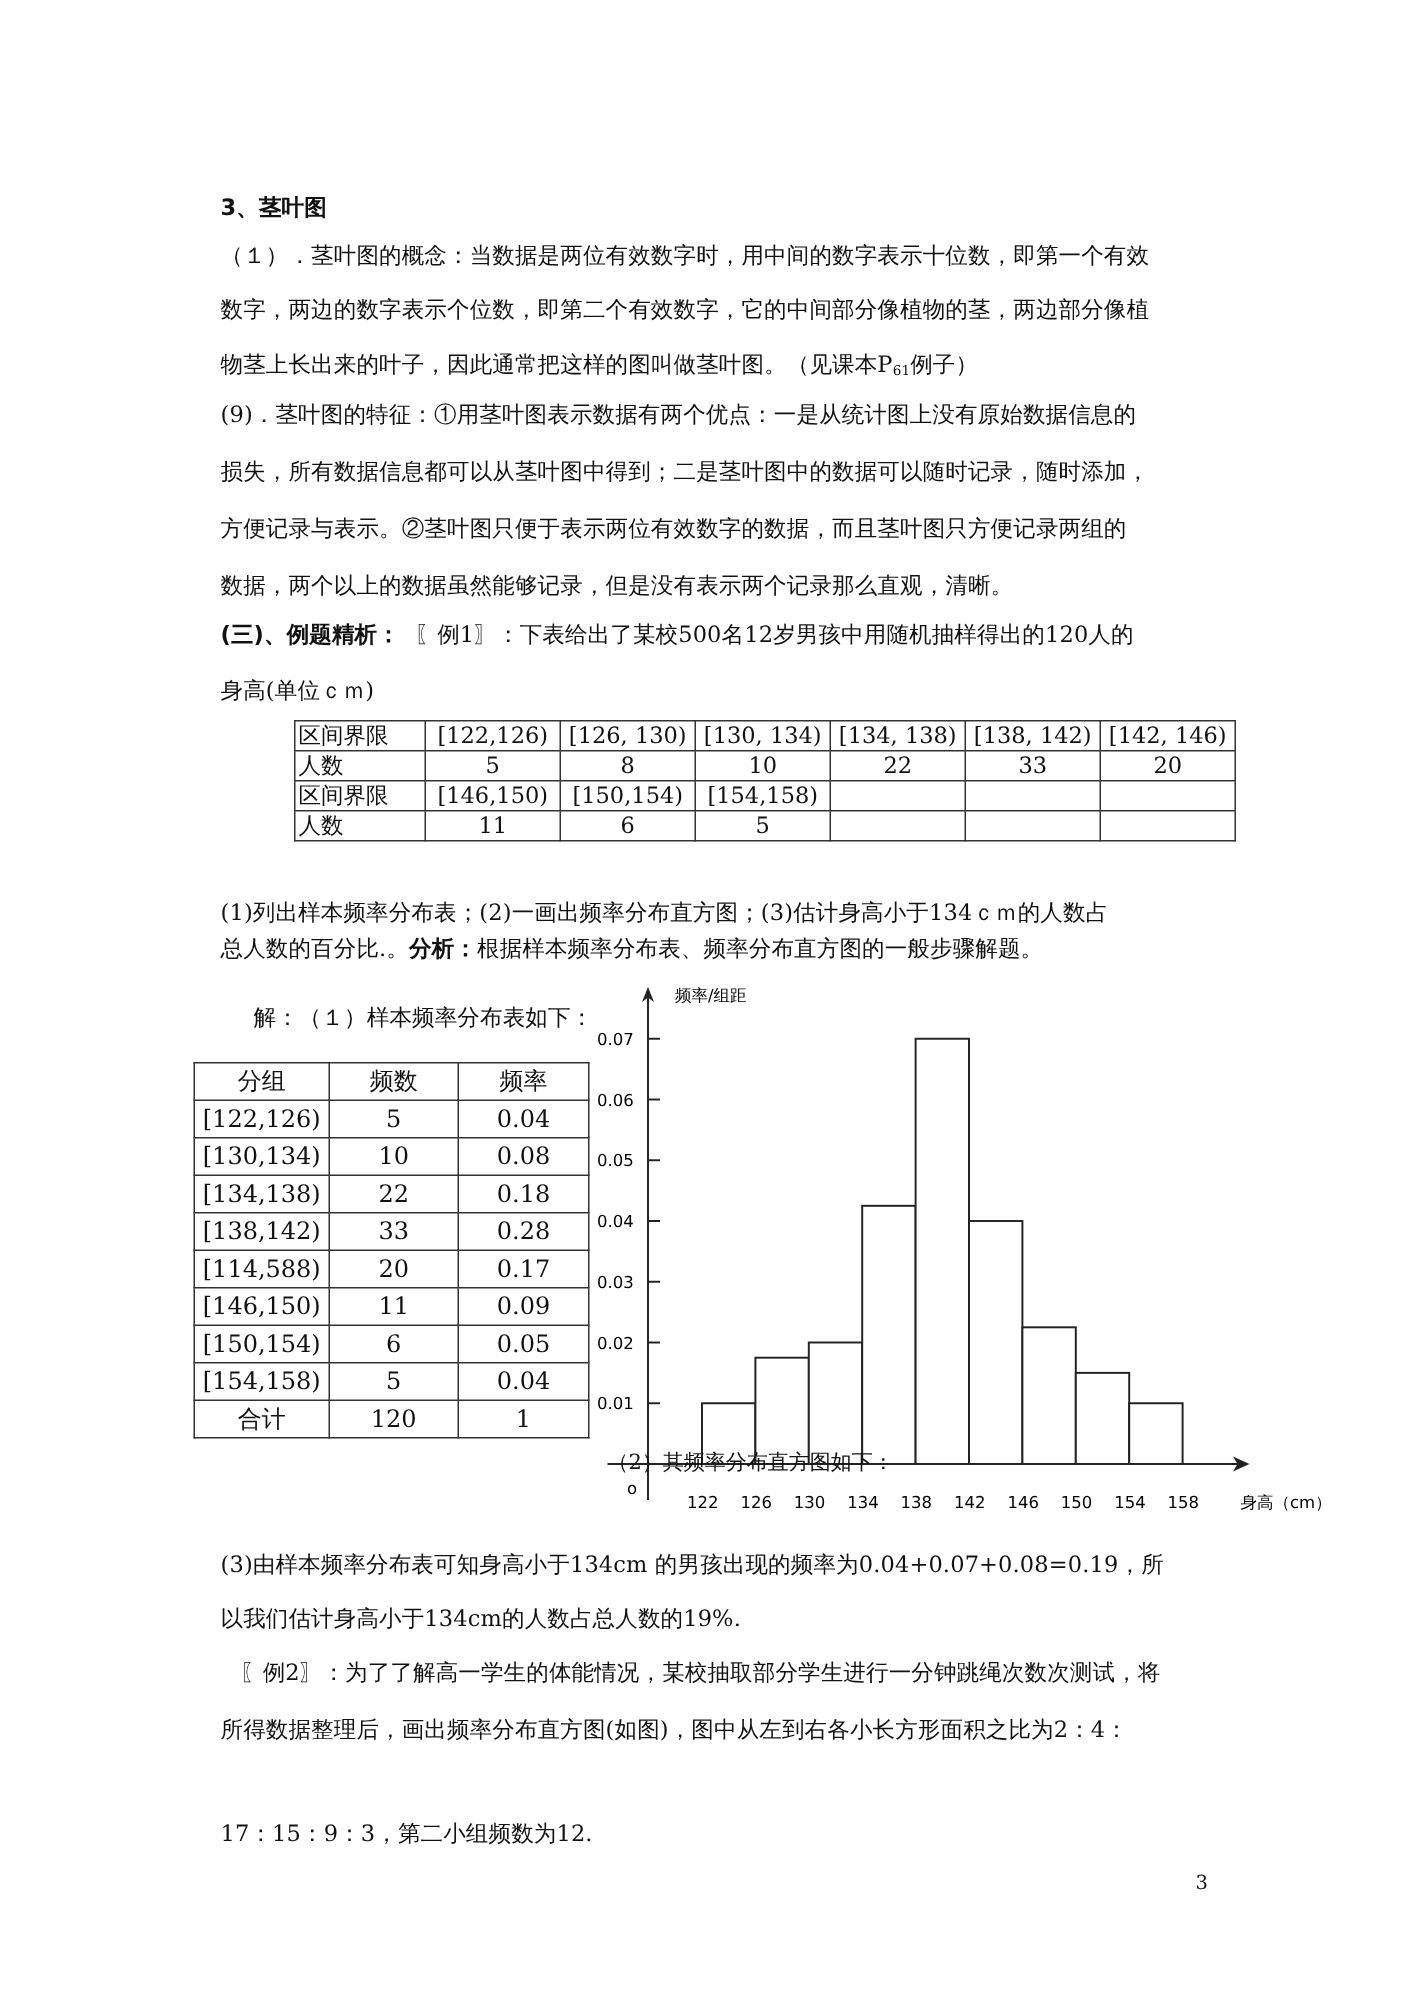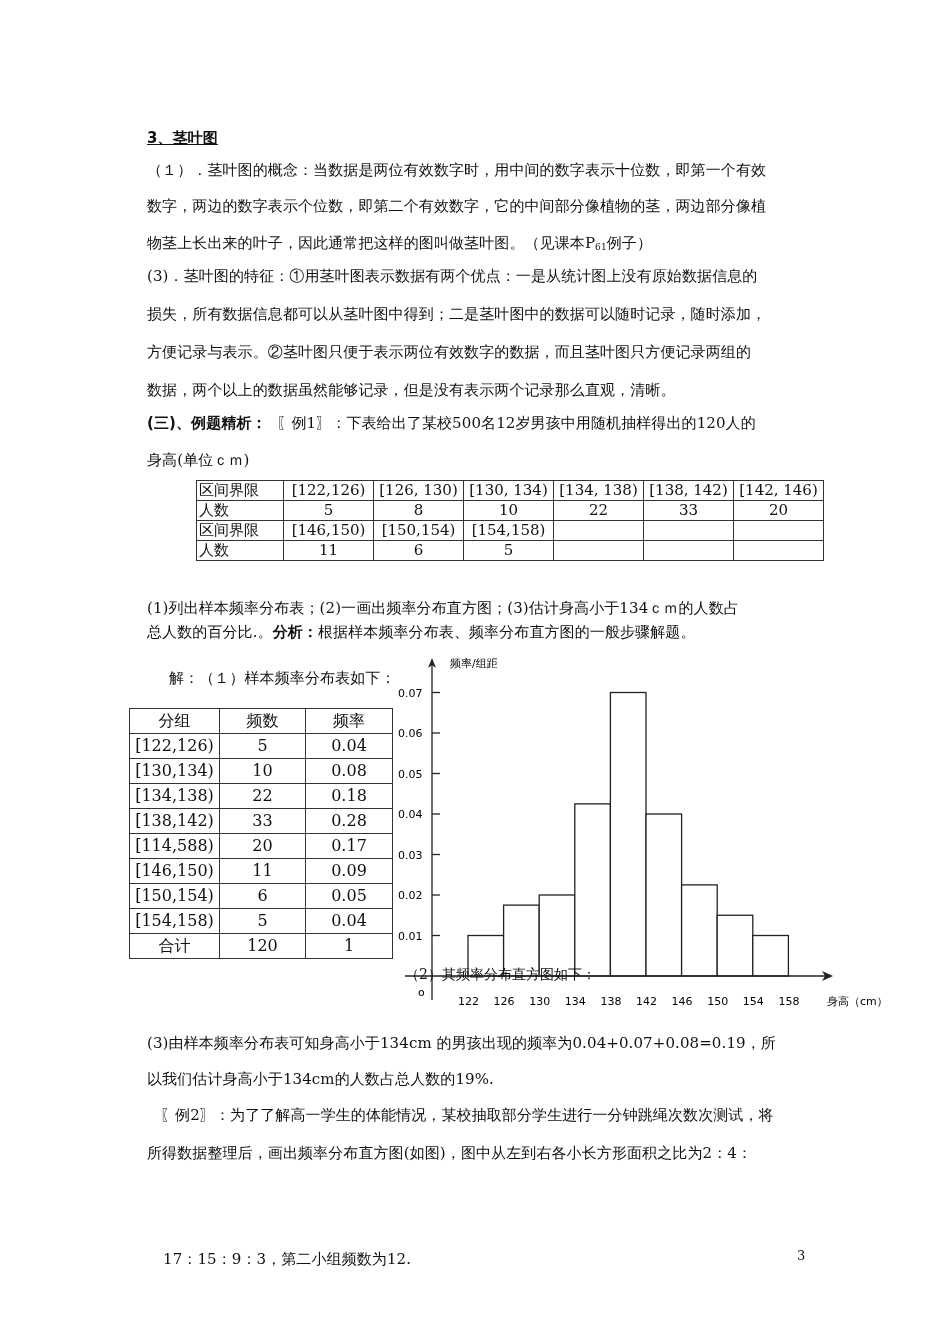--- a/index.html
+++ b/index.html
@@ -18,26 +18,26 @@
   table.t2 td:nth-child(2) { width: 85px; }
   table.t2 td:nth-child(3) { width: 86px; }
   .chart { position: absolute; left: 390px; top: 650px; }
   .chart-label { font-family: "DejaVu Sans", sans-serif; font-size: 11px; }
   .overlay-text { position: absolute; left: 405px; top: 966px; font-size: 14px; white-space: nowrap; }
   .page-num { position: absolute; left: 797px; top: 1248px; font-size: 13px; }
 </style>
 </head>
 <body>
 
-<div class="p bold" style="top:128px;text-decoration:underline;">3、茎叶图</div>
+<div class="p bold" style="top:128px;">3、茎叶图</div>
 <div class="p" style="top:160px;">（１）．茎叶图的概念：当数据是两位有效数字时，用中间的数字表示十位数，即第一个有效</div>
 <div class="p" style="top:196px;">数字，两边的数字表示个位数，即第二个有效数字，它的中间部分像植物的茎，两边部分像植</div>
 <div class="p" style="top:233px;"><span>物茎上长出来的叶子，因此通常把这样的图叫做茎叶图。（见课本P</span><span class="sub">61</span><span>例子）</span></div>
 
-<div class="p" style="top:266px;">(3)．茎叶图的特征：①用茎叶图表示数据有两个优点：一是从统计图上没有原始数据信息的</div>
+<div class="p" style="top:266px;">(9)．茎叶图的特征：①用茎叶图表示数据有两个优点：一是从统计图上没有原始数据信息的</div>
 <div class="p" style="top:304px;">损失，所有数据信息都可以从茎叶图中得到；二是茎叶图中的数据可以随时记录，随时添加，</div>
 <div class="p" style="top:342px;">方便记录与表示。②茎叶图只便于表示两位有效数字的数据，而且茎叶图只方便记录两组的</div>
 <div class="p" style="top:380px;">数据，两个以上的数据虽然能够记录，但是没有表示两个记录那么直观，清晰。</div>
 
 <div class="p" style="top:413px;"><span class="bold">(三)、例题精析：</span>&nbsp;&nbsp;<span>〖例1〗：下表给出了某校500名12岁男孩中用随机抽样得出的120人的</span></div>
 <div class="p" style="top:450px;">身高(单位ｃｍ)</div>
 
 <table class="t1">
   <tbody>
       <tr>
@@ -188,15 +188,15 @@
   <text id="xlabel" x="437" y="355" class="chart-label">身高（cm）</text>
   <text id="origin" x="28" y="346" class="chart-label">o</text>
 </svg>
 <div class="overlay-text">（2）其频率分布直方图如下：</div>
 
 <div class="p" style="top:1033px;">(3)由样本频率分布表可知身高小于134cm 的男孩出现的频率为0.04+0.07+0.08=0.19，所</div>
 <div class="p" style="top:1069px;">以我们估计身高小于134cm的人数占总人数的19%.</div>
 
 <div class="p" style="top:1105px; left:160px;">〖例2〗：为了了解高一学生的体能情况，某校抽取部分学生进行一分钟跳绳次数次测试，将</div>
 <div class="p" style="top:1143px;">所得数据整理后，画出频率分布直方图(如图)，图中从左到右各小长方形面积之比为2：4：</div>
-<div class="p" style="top:1249px;margin-left:16px;">17：15：9：3，第二小组频数为12.</div>
+<div class="p" style="top:1212px;">17：15：9：3，第二小组频数为12.</div>
 
 <div class="page-num">3</div>
 
 </body></html>

